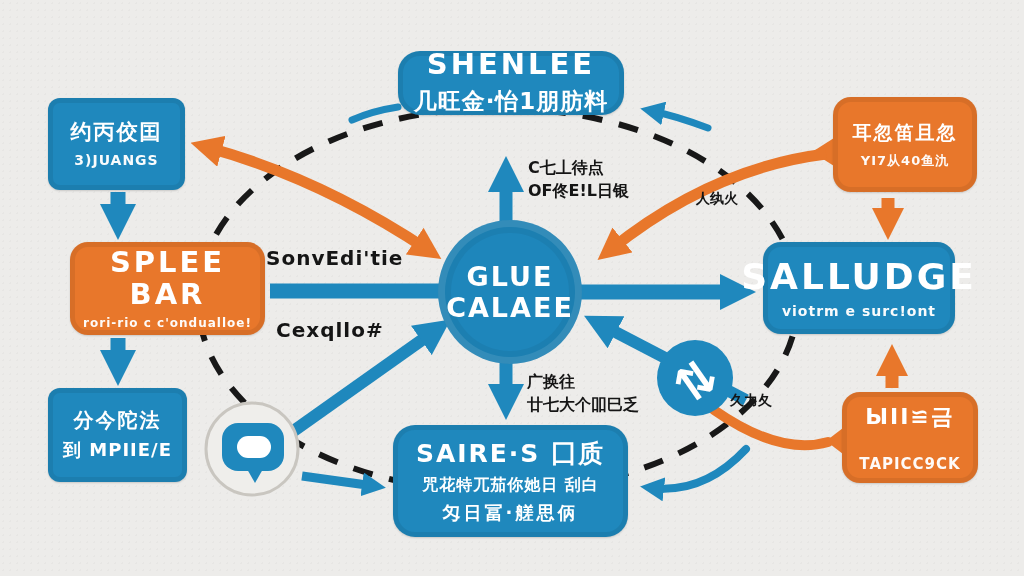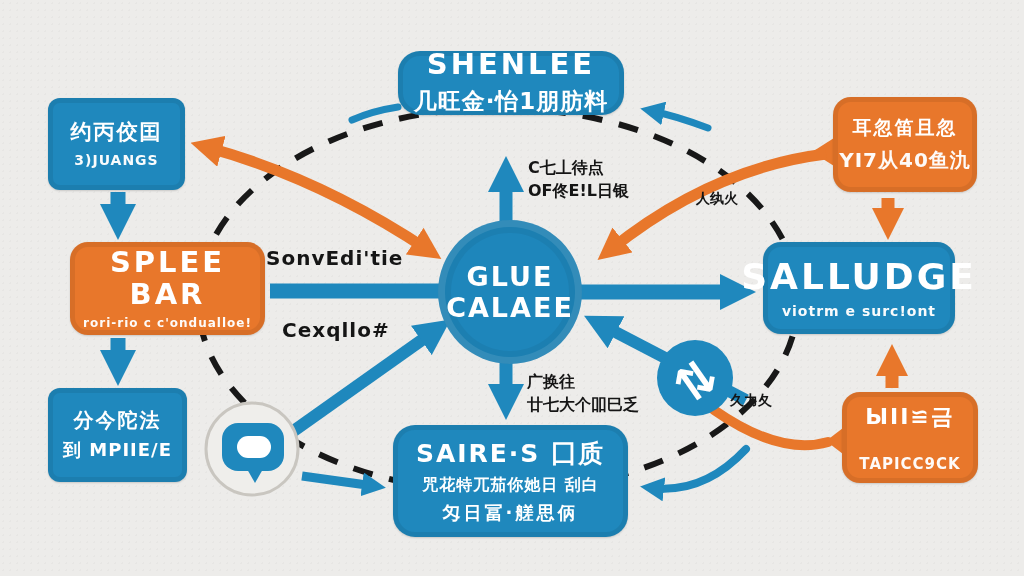--- a/index.html
+++ b/index.html
@@ -94,21 +94,21 @@
     <div class="sub">3)JUANGS</div>
   </div>
 
   <div class="node blue r20" style="left:398px;top:51px;width:226px;height:64px;">
     <div class="t-lg">SHENLEE</div>
     <div class="sub-cjk">几旺金·怡1朋肪料</div>
   </div>
 
   <div class="node orange r16" style="left:833px;top:97px;width:144px;height:95px;">
     <div style="font-size:19px;letter-spacing:2px;">耳忽笛且忽</div>
-    <div class="sub" style="font-size:20px;text-align:center;">YI7从40鱼氿</div>
+    <div class="sub" style="font-size:13px;text-align:center;">YI7从40鱼氿</div>
   </div>
 
   <div class="node orange r16" style="left:70px;top:242px;width:195px;height:93px;">
     <div class="t-lg">SPLEE BAR</div>
     <div class="sub" style="font-size:12px;">rori-rio c c'ondualloe!</div>
   </div>
 
   <div class="circle-node" style="left:438px;top:220px;width:144px;height:144px;">
     <div>GLUE</div>
     <div>CALAEE</div>
@@ -129,21 +129,21 @@
     <div style="font-size:16px;margin-top:5px;letter-spacing:1px;">咒花特兀茄你她日 刮白</div>
     <div style="font-size:18px;margin-top:5px;letter-spacing:3px;">匁日冨·艖思㑂</div>
   </div>
 
   <div class="node orange r16" style="left:842px;top:392px;width:136px;height:91px;gap:17px;">
     <div style="font-size:22px;letter-spacing:2px;">ЫII≌금</div>
     <div class="sub" style="font-size:15px;">TAPICC9CK</div>
   </div>
 
   <div class="lbl lbl-lg" style="left:266px;top:246px;">SonvEdi'tie</div>
-  <div class="lbl lbl-lg" style="left:282px;top:318px;">Cexqllo#</div>
+  <div class="lbl lbl-lg" style="left:276px;top:318px;">Cexqllo#</div>
 
   <div class="lbl lbl-sm" style="left:528px;top:156px;">
     <div>C七丄待点</div>
     <div>OF佟E!L日银</div>
   </div>
 
 
   <div class="lbl lbl-sm" style="left:527px;top:370px;">
     <div>广换往</div>
     <div>廿七大个吅巳乏</div>

